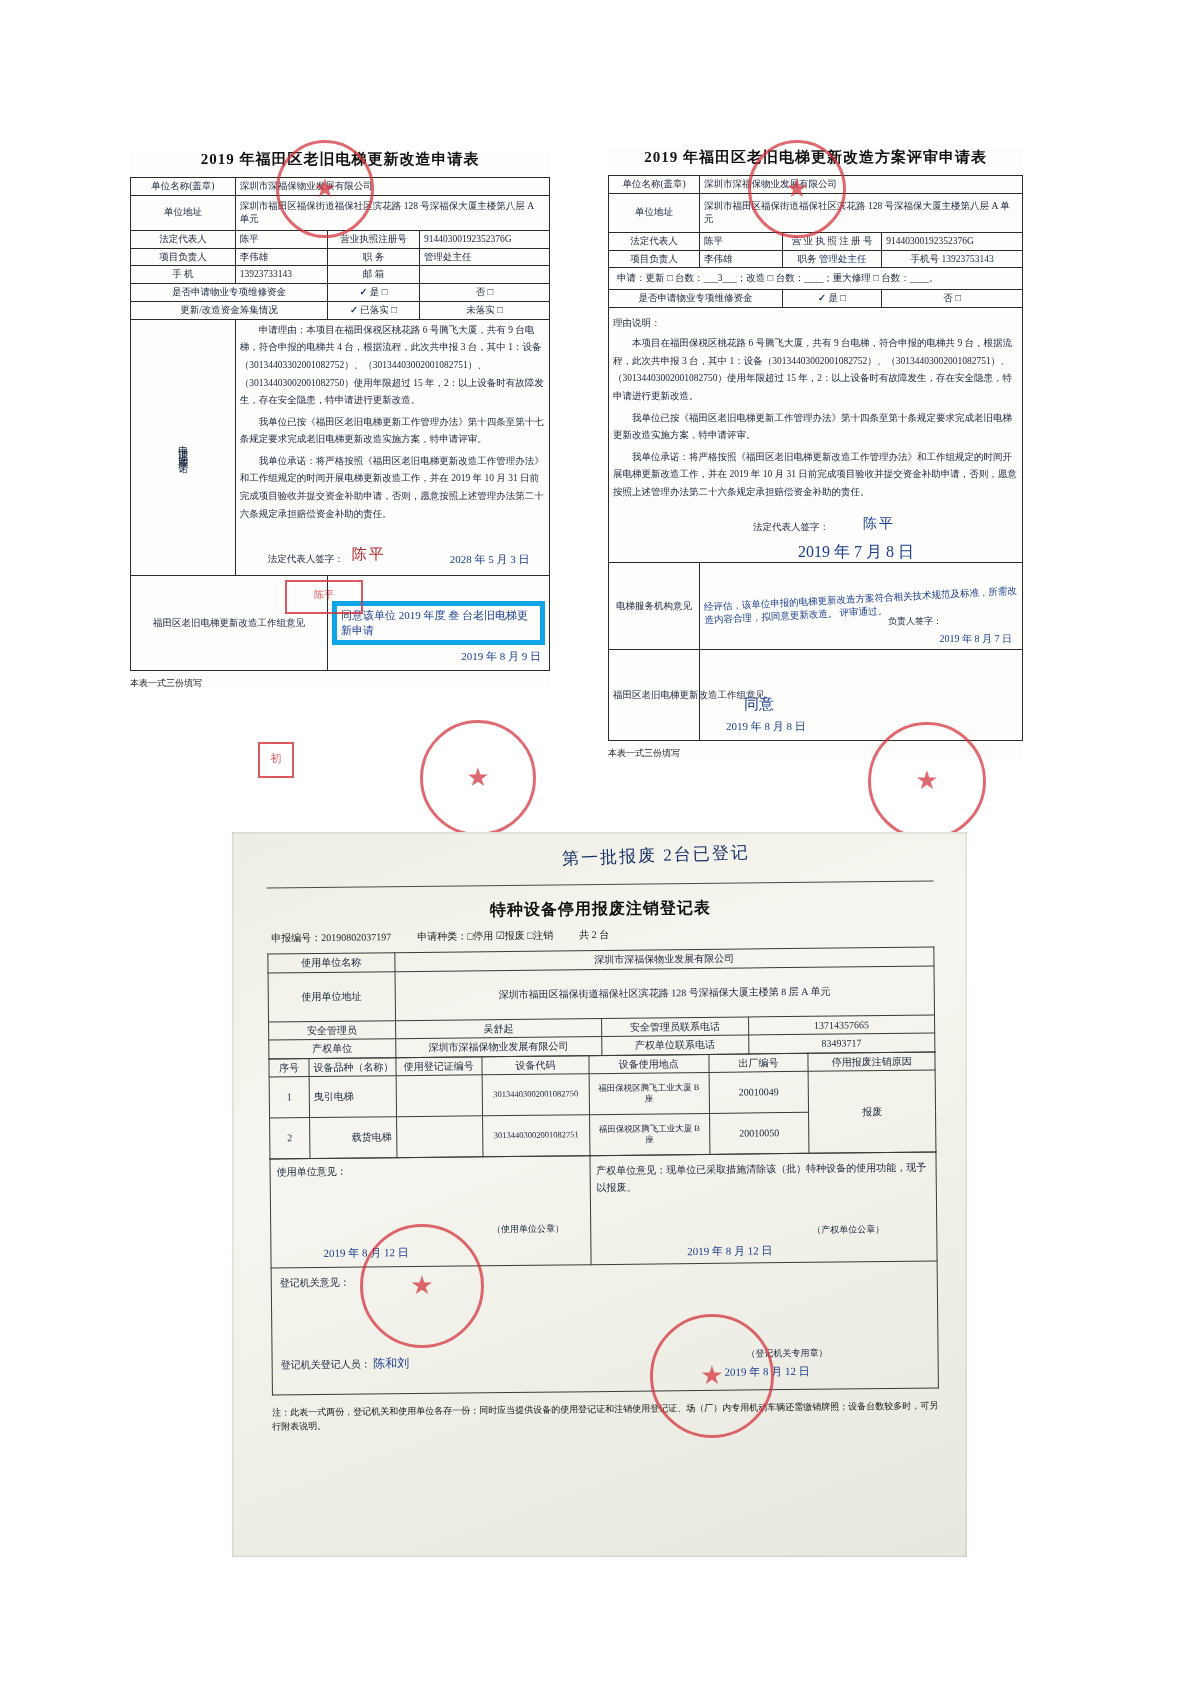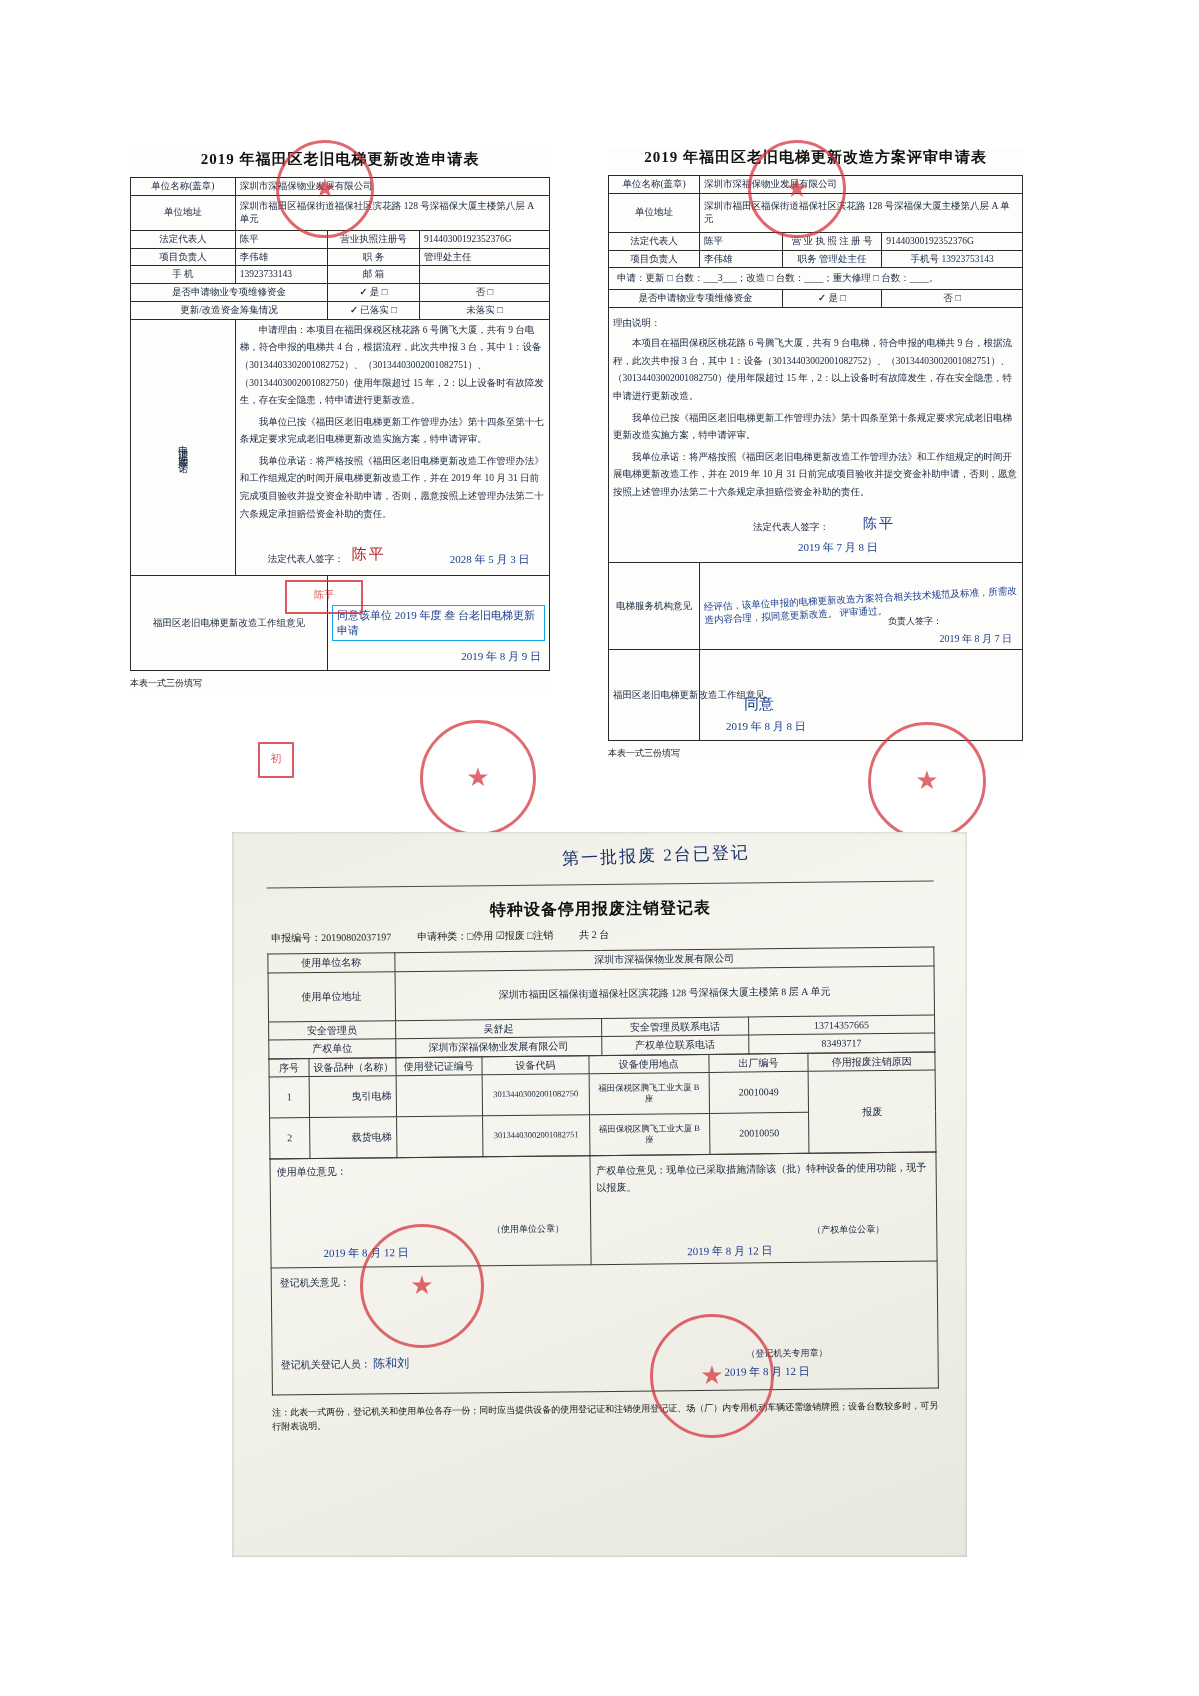--- a/index.html
+++ b/index.html
@@ -241,21 +241,21 @@
           <div style="margin-top:16px; position:relative; height:34px;">
             <span style="position:absolute; left:28px; top:12px;">法定代表人签字：</span>
             <span class="sig" style="position:absolute; left:112px; top:2px;">陈平</span>
             <span class="handwriting" style="position:absolute; left:210px; top:10px; font-size:11px;">2028 年  5 月 3 日</span>
           </div>
         </td>
       </tr>
       <tr>
         <td class="lbl" colspan="2" style="height:90px; line-height:1.5">福田区老旧电梯更新改造工作组意见</td>
         <td colspan="2" style="position:relative">
-          <div class="handwriting" style="font-size:11px; border:1px solid #0ea5e9; display:inline-block; padding:2px 4px;">同意该单位 2019 年度 叁 台老旧电梯更新申请</div>
+          <div class="handwriting" style="font-size:11px; border:5px solid #0ea5e9; display:inline-block; padding:2px 4px;">同意该单位 2019 年度 叁 台老旧电梯更新申请</div>
           <div class="handwriting" style="position:absolute; right:8px; bottom:6px; font-size:11px;">2019 年 8 月 9 日</div>
         </td>
       </tr>
     </tbody>
       </table>
     <div class="note">本表一式三份填写</div>
   </div>
 
   <div class="stamp" style="left:276px; top:140px; width:92px; height:92px;">
     <div class="star">★</div>
@@ -314,21 +314,21 @@
       </tr>
       <tr>
         <td class="body-cell" colspan="4" style="height:250px">
           <div style="text-indent:0; margin-bottom:3px;">理由说明：</div>
           <p>本项目在福田保税区桃花路 6 号腾飞大厦，共有 9 台电梯，符合申报的电梯共 9 台，根据流程，此次共申报 3 台，其中 1：设备（30134403002001082752）、（30134403002001082751）、（30134403002001082750）使用年限超过 15 年，2：以上设备时有故障发生，存在安全隐患，特申请进行更新改造。</p>
           <p>我单位已按《福田区老旧电梯更新工作管理办法》第十四条至第十条规定要求完成老旧电梯更新改造实施方案，特申请评审。</p>
           <p>我单位承诺：将严格按照《福田区老旧电梯更新改造工作管理办法》和工作组规定的时间开展电梯更新改造工作，并在 2019 年 10 月 31 日前完成项目验收并提交资金补助申请，否则，愿意按照上述管理办法第二十六条规定承担赔偿资金补助的责任。</p>
           <div style="margin-top:14px; position:relative; height:40px;">
             <span style="position:absolute; left:140px; top:4px;">法定代表人签字：</span>
             <span class="sig-blue" style="position:absolute; left:250px; top:-4px;">陈平</span>
-            <span class="handwriting" style="position:absolute; left:185px; top:22px; font-size:11px;">2019 年  7 月 8 日</span>
+            <span class="handwriting" style="position:absolute; left:185px; top:22px; font-size:16px;">2019 年  7 月 8 日</span>
           </div>
         </td>
       </tr>
       <tr>
         <td class="lbl" colspan="1" style="height:82px; line-height:1.5">电梯服务机构意见</td>
         <td colspan="3" style="position:relative">
           <div class="handwriting" style="font-size:9.5px; line-height:1.4; transform:rotate(-3deg);">经评估，该单位申报的电梯更新改造方案符合相关技术规范及标准，所需改造内容合理，拟同意更新改造。 评审通过。</div>
           <div style="position:absolute; right:80px; bottom:22px; font-size:9px;">负责人签字：</div>
           <div class="handwriting" style="position:absolute; right:10px; bottom:4px; font-size:10px;">2019 年 8 月 7 日</div>
         </td>
@@ -417,21 +417,21 @@
           <td class="lbl">序号</td>
           <td class="lbl">设备品种（名称）</td>
           <td class="lbl">使用登记证编号</td>
           <td class="lbl">设备代码</td>
           <td class="lbl">设备使用地点</td>
           <td class="lbl">出厂编号</td>
           <td class="lbl">停用报废注销原因</td>
         </tr>
         <tr>
           <td class="val" style="text-align:center; height:36px">1</td>
-          <td class="val" style="text-align:right">曳引电梯</td>
+          <td class="val" style="text-align:left">曳引电梯</td>
           <td class="val"></td>
           <td class="val" style="text-align:center; font-size:8.5px">30134403002001082750</td>
           <td class="val" style="text-align:center; font-size:8.5px">福田保税区腾飞工业大厦 B 座</td>
           <td class="val" style="text-align:center">20010049</td>
           <td class="val" style="text-align:center" rowspan="2">报废</td>
         </tr>
         <tr>
           <td class="val" style="text-align:center; height:36px">2</td>
           <td class="val" style="text-align:right">载货电梯</td>
           <td class="val"></td>

